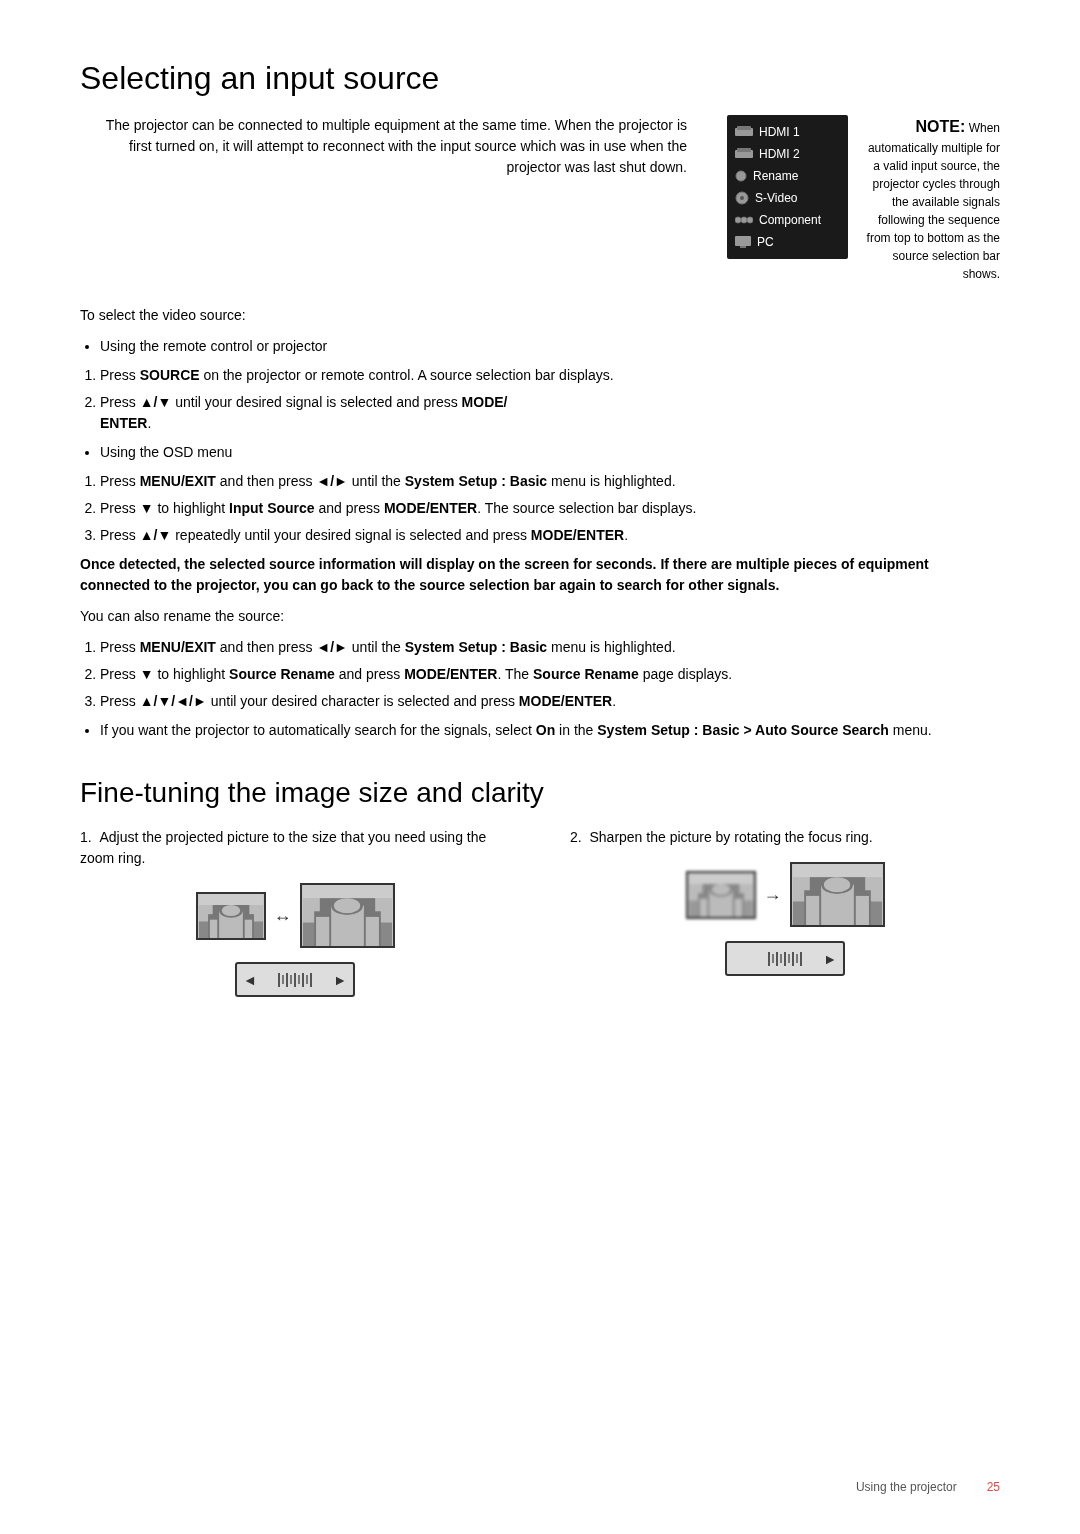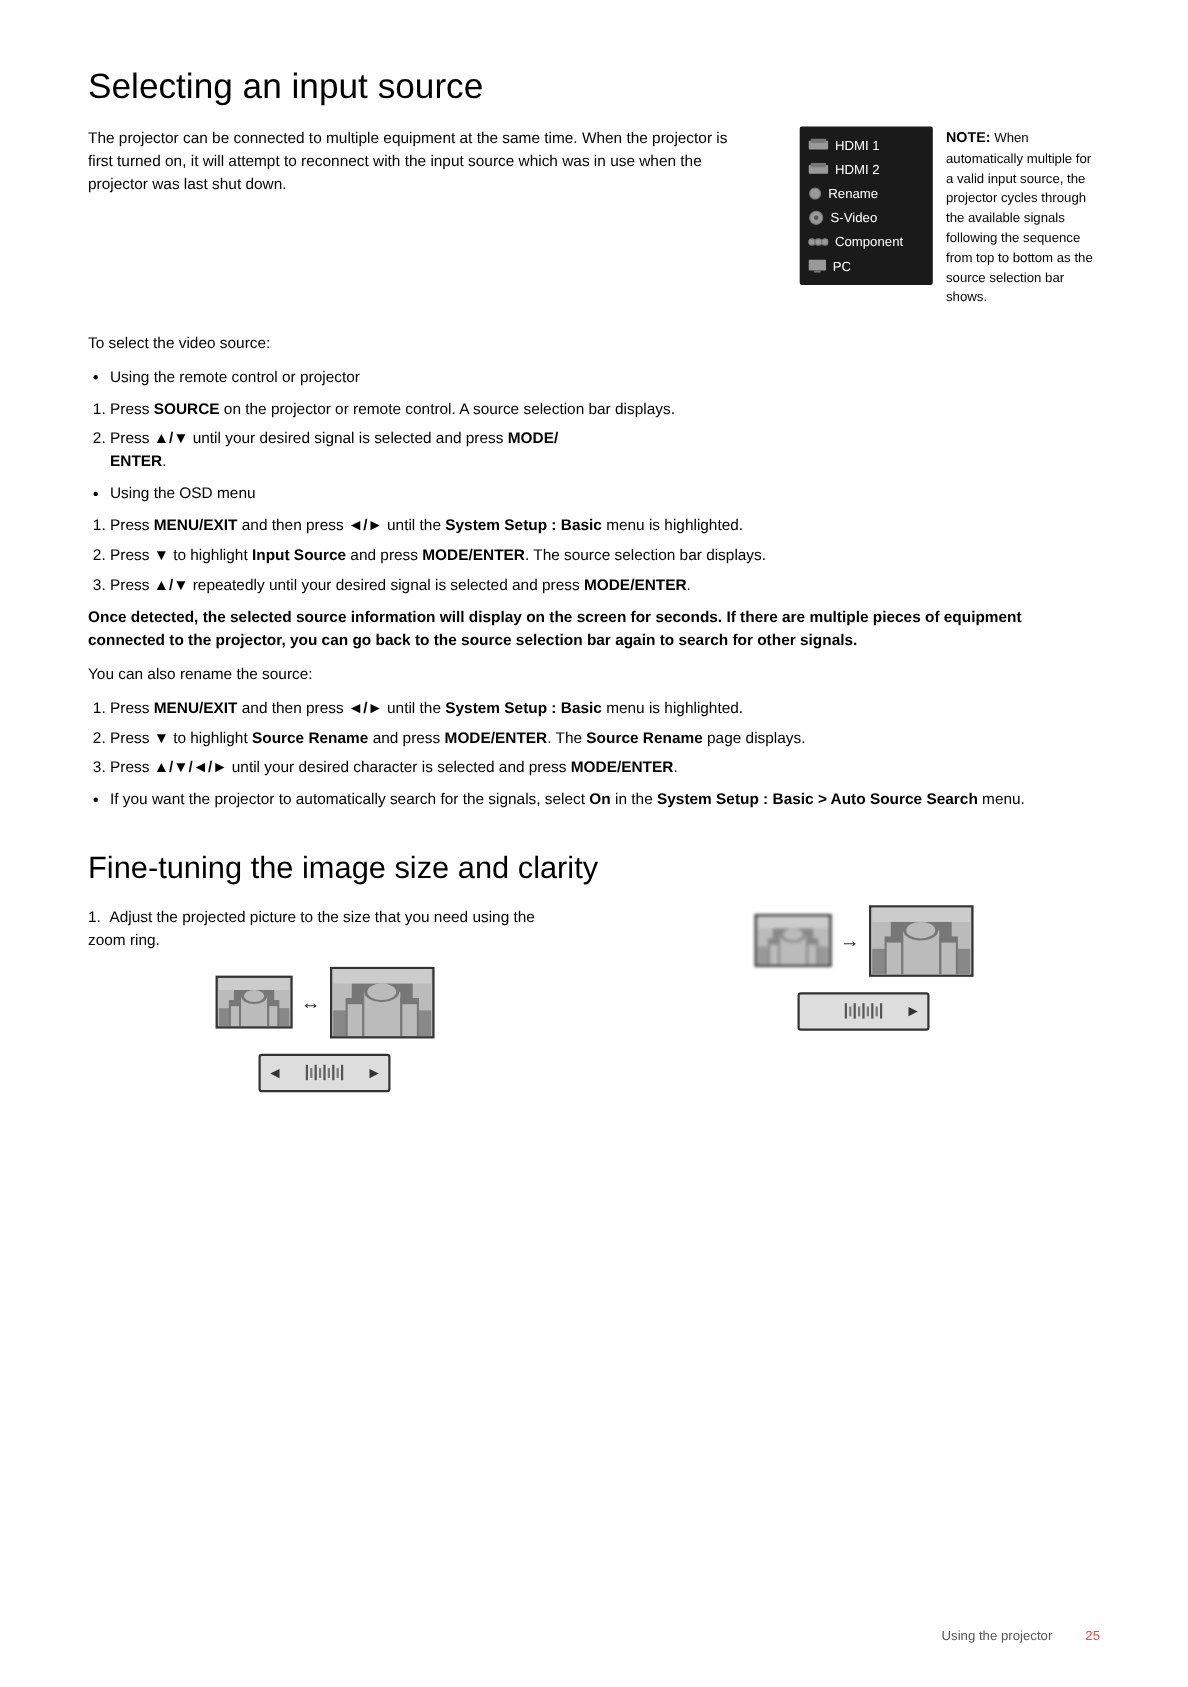--- a/index.html
+++ b/index.html
@@ -31,20 +31,21 @@
 
     p {
       margin-bottom: 10px;
       line-height: 1.5;
     }
 
     .intro-section {
       display: flex;
       gap: 40px;
       margin-bottom: 12px;
+      text-align: right;
     }
 
     .intro-text {
       flex: 1;
     }
 
     .source-bar {
       background: #1a1a1a;
       color: #fff;
       padding: 6px 0;
@@ -62,21 +63,21 @@
       color: #fff;
     }
 
     .note-box {
       width: 140px;
       font-size: 12px;
       line-height: 1.4;
     }
 
     .note-box strong {
-      font-size: 13px;
+      font-size: 16px;
     }
 
     ul {
       margin-left: 20px;
       margin-bottom: 8px;
     }
 
     ul li {
       margin-bottom: 4px;
       line-height: 1.5;
@@ -378,20 +379,21 @@
             <div style="width:2px;height:14px;background:#555;"></div>
           </div>
 
           <span style="position:absolute; right:6px; font-size:14px; color:#333;">►</span>
         </div>
       </div>
     </div>
   </div>
 
   <div class="fine-tuning-col">
+    <p>2. &nbsp;<span>Sharpen the picture by rotating the focus ring.</span></p>
 
     <div class="focus-illustration">
       <div class="focus-top-row">
 
         <div class="img-frame small" style="filter:blur(1.5px);">
           <svg class="arch-svg" viewBox="0 0 70 48">
             <rect width="70" height="48" fill="#bbb"></rect>
             <rect x="0" y="30" width="70" height="18" fill="#999"></rect>
             <rect x="15" y="10" width="40" height="38" fill="#888"></rect>
             <rect x="22" y="18" width="26" height="30" fill="#bbb"></rect>

